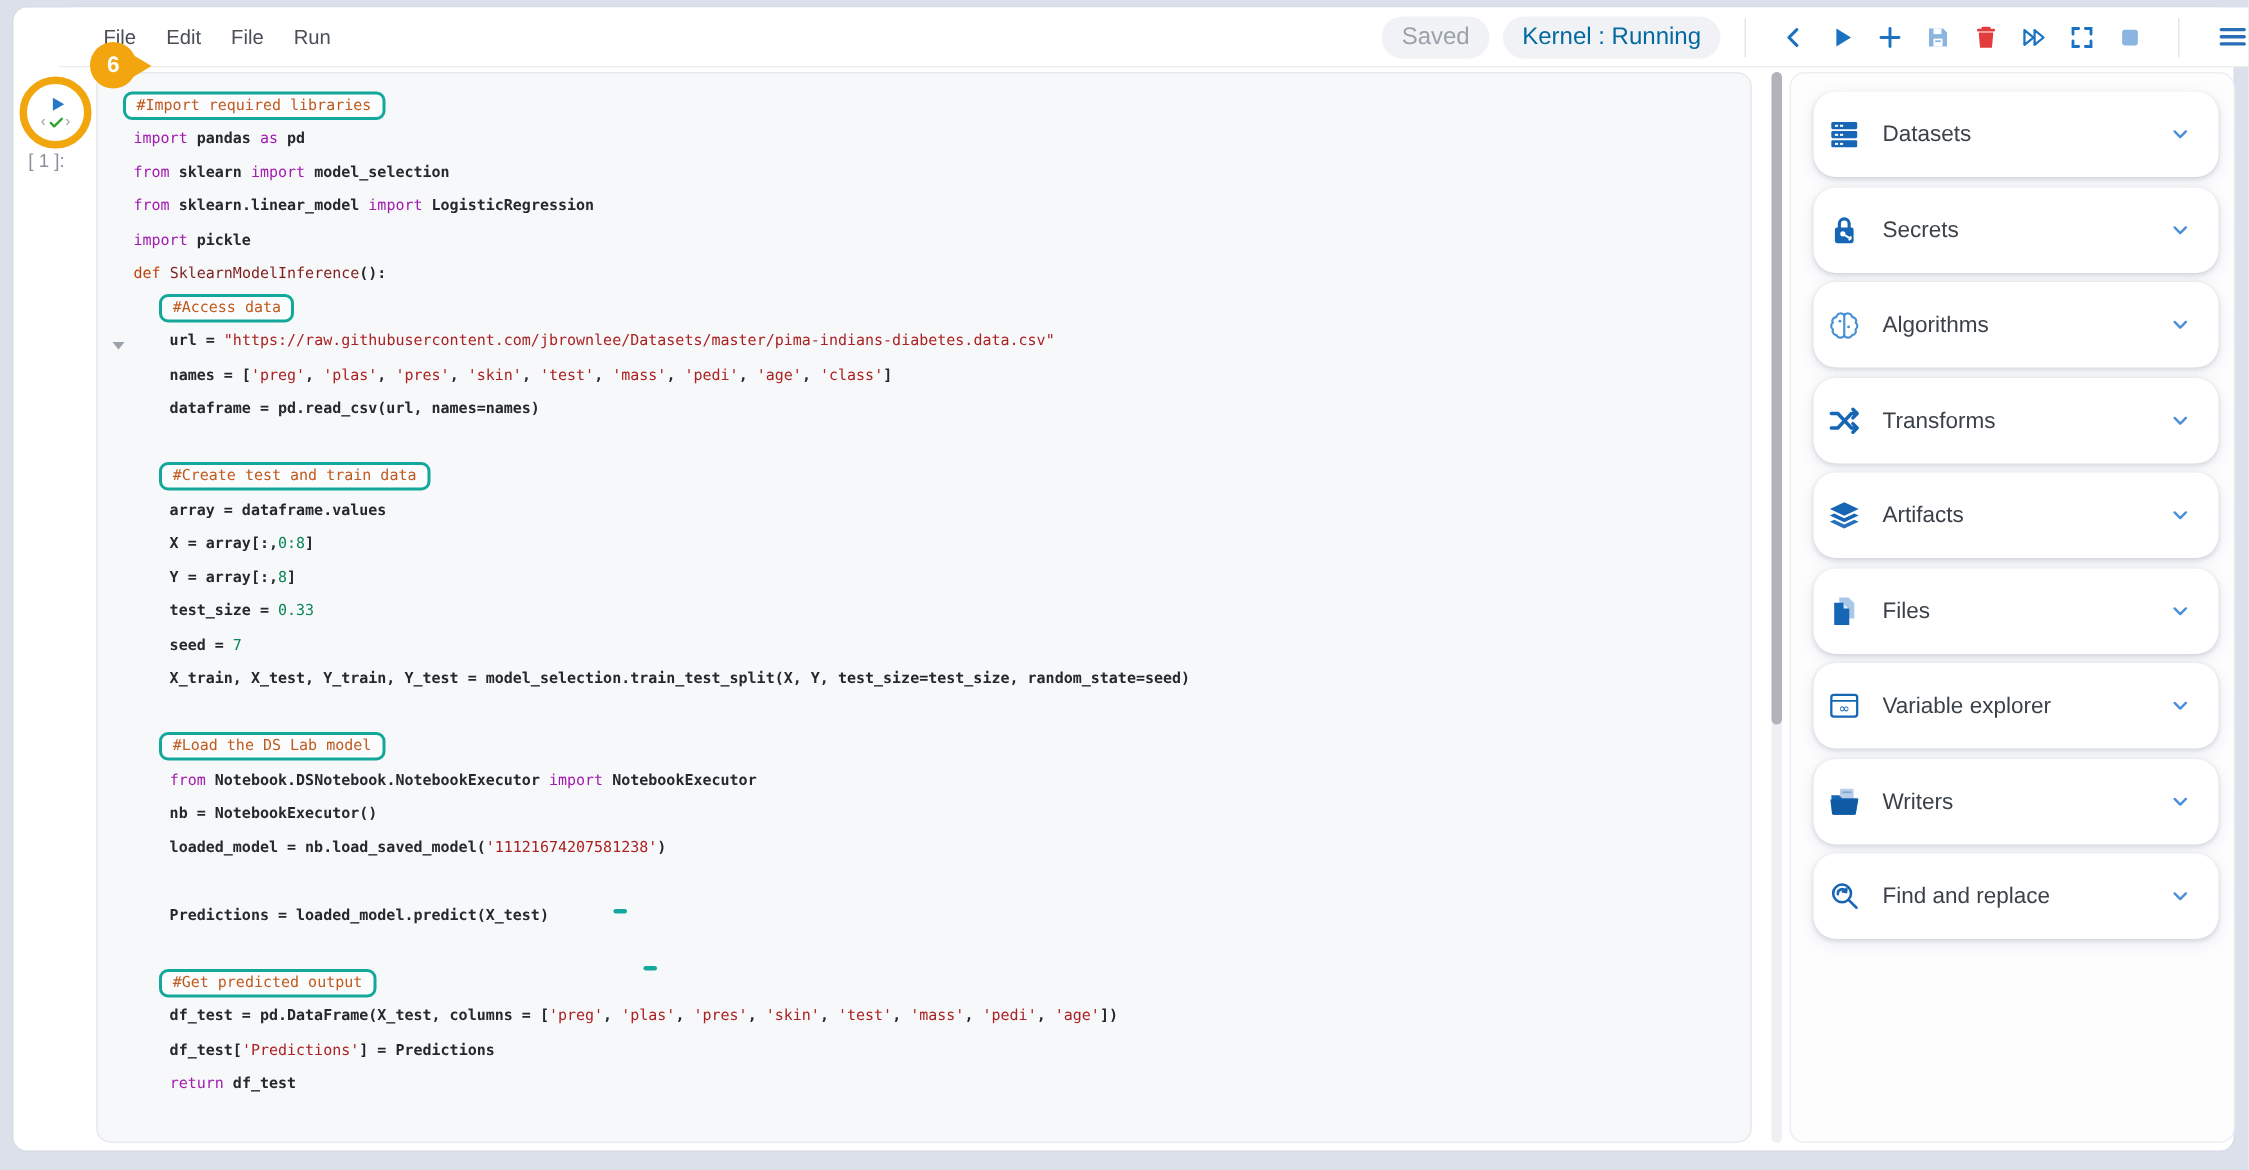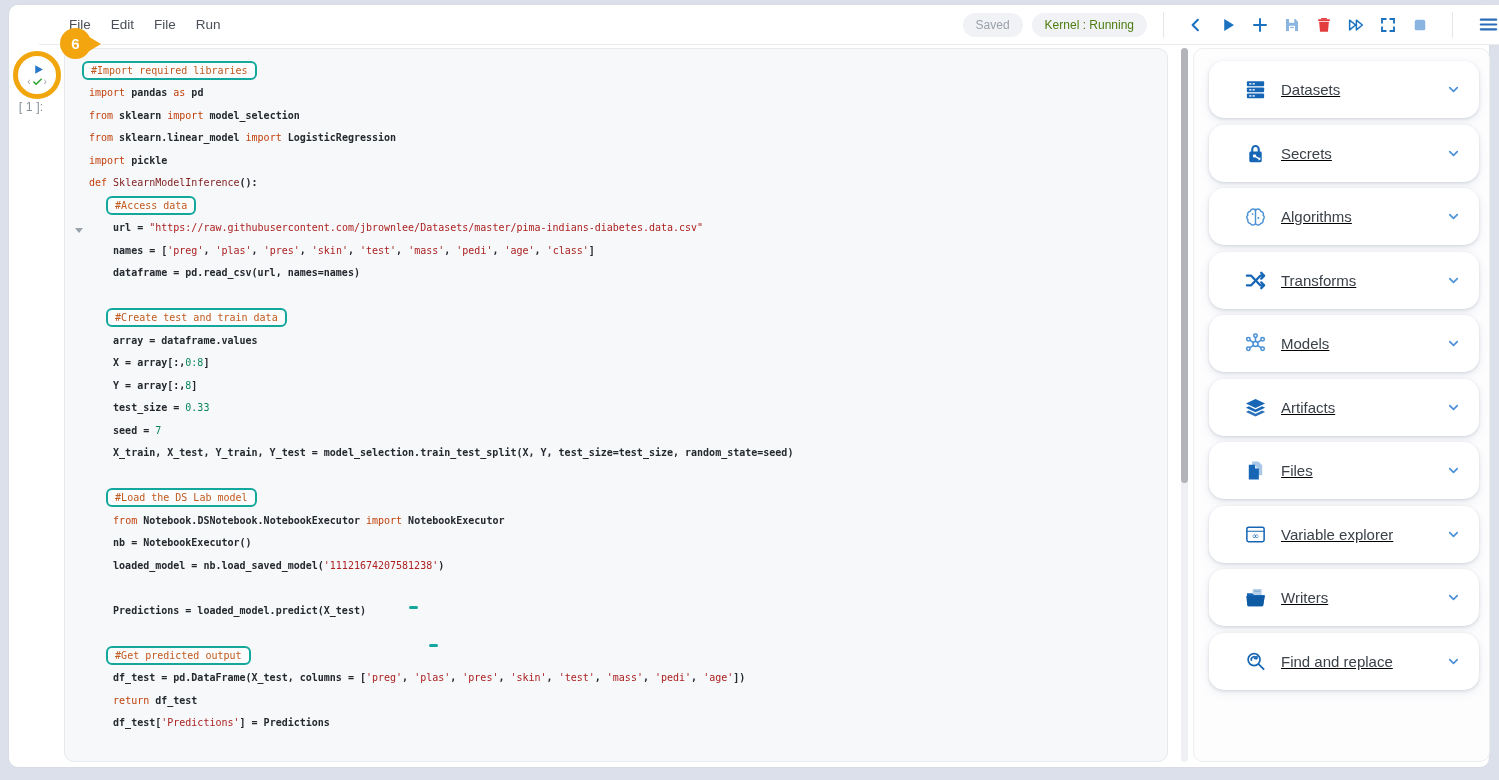--- a/index.html
+++ b/index.html
@@ -11,23 +11,23 @@
   .window { position:absolute; left:8px; top:4px; width:1482px; height:764px;
             background:#fff; border:1px solid #d7dce5; border-radius:10px; }
 
   
   .menubar { position:absolute; left:9px; top:5px; width:1480px; height:40px;
              display:flex; align-items:center; padding:0 18px 0 30px;
              border-bottom:1px solid #e9ebef; background:#fff; border-radius:10px 10px 0 0; z-index:4;margin-left:30px; }
   .menu-items { display:flex; gap:20px; }
   .menu-item { font-size:13.5px; color:#4a4f57; cursor:default; }
   .menubar-right { margin-left:auto; display:flex; align-items:center; gap:9px; }
-  .pill { padding:5px 13px; border-radius:15px; background:#f1f2f5; font-size:12px; }
+  .pill { padding:5px 13px; border-radius:15px; background:#f1f2f5; font-size:16px; }
   .pill.saved { color:#9aa1ab; }
-  .pill.kernel { color:#4d7c0f; }
+  .pill.kernel { color:#0369a1; }
   .vdiv { width:1px; height:26px; background:#e3e6ea; margin:0 7px; }
   .tb-btn { width:22px; height:22px; display:flex; align-items:center; justify-content:center; margin:0 5px; }
   .tb-btn svg { width:18px; height:18px; }
   .hamburger { margin-left:6px; width:26px; height:26px; display:flex; align-items:center; justify-content:center; }
   .hamburger svg { width:23px; height:23px; }
 
   
   .badge6 { position:absolute; left:60px; top:28px; z-index:6; }
   .badge6 .circle { width:31px; height:31px; border-radius:50%; background:#f2a50e; color:#fff;
                     font-size:15px; font-weight:bold; display:flex; align-items:center; justify-content:center; }
@@ -44,21 +44,21 @@
   .exec-label { position:absolute; left:0; top:100px; width:62px; text-align:center;
                 color:#8b919b; font-size:12.5px; }
 
   
   .cell-panel { position:absolute; left:64px; top:48px; width:1104px; height:714px;
                 background:#f7f8fa; border:1px solid #e7e9ee; border-radius:10px; overflow:hidden; }
   .code-wrap { position:absolute; left:24px; top:10px; right:8px;
                font-family:"DejaVu Sans Mono", monospace; font-size:10px; color:#24292e; }
   .code-line { height:22.5px; display:flex; align-items:center; white-space:pre; }
   .tk-plain { color:#24292e;font-weight:bold; }
-  .tk-keyword { color:#c2410c; }
+  .tk-keyword { color:#a21caf; }
   .tk-def { color:#c2410c; }
   .tk-func { color:#7f1d1d; }
   .tk-string { color:#ac2121; }
   .tk-number { color:#098658; }
   .tk-box { color:#c05a1e; border:2px solid #14a89c; border-radius:6px; padding:2px 7px;
             margin-left:-7px; background:rgba(255,255,255,.55); }
   .fold-marker { position:absolute; left:10px; top:179px; width:0; height:0;
                  border-left:4.5px solid transparent; border-right:4.5px solid transparent;
                  border-top:5.5px solid #9aa2ac; }
   .teal-dash { position:absolute; width:9px; height:3px; background:#14a89c; border-radius:1.5px; }
@@ -66,21 +66,21 @@
   
   .scroll-track { position:absolute; left:1181px; top:48px; width:7px; height:714px;
                   background:#eef0f3; border-radius:4px; }
   .scroll-thumb { position:absolute; left:0; top:0; width:7px; height:435px; background:#b2b4b9; border-radius:4px; }
 
   
   .sidebar { position:absolute; left:1193px; top:48px; width:297px; height:714px;
              background:#fdfdfe; border:1px solid #eceef2; border-radius:10px; padding:12px 10px 0 15px; overflow:hidden; }
   .side-card { height:57px; border-radius:15px; background:#fff; margin-bottom:6.5px;
                box-shadow:0 1px 3px rgba(130,140,160,.28), 0 3px 10px rgba(130,140,160,.16);
-               display:flex; align-items:center; padding:0 18px 0 33px; cursor:pointer;text-decoration:underline; }
+               display:flex; align-items:center; padding:0 18px 0 7px; cursor:pointer; }
   .side-card .ic { width:26px; height:26px; display:flex; align-items:center; justify-content:center; }
   .side-card .ic svg { width:23px; height:23px; }
   .side-card .lbl { margin-left:13px; font-size:15px; color:#3b4149; }
   .side-card .chev { margin-left:auto; width:16px; height:16px; display:flex; align-items:center; justify-content:center; }
   .side-card .chev svg { width:15px; height:15px; }
 </style>
 </head>
 <body>
 
 <div id="stage">
@@ -216,22 +216,22 @@
         <div class="code-line"></div>
         <div class="code-line"><span class="tk-plain">    </span><span class="tk-box">#Load the DS Lab model</span></div>
         <div class="code-line"><span class="tk-plain">    </span><span class="tk-keyword">from</span><span class="tk-plain"> Notebook.DSNotebook.NotebookExecutor </span><span class="tk-keyword">import</span><span class="tk-plain"> NotebookExecutor</span></div>
         <div class="code-line"><span class="tk-plain">    nb = NotebookExecutor()</span></div>
         <div class="code-line"><span class="tk-plain">    loaded_model = nb.load_saved_model(</span><span class="tk-string">'11121674207581238'</span><span class="tk-plain">)</span></div>
         <div class="code-line"></div>
         <div class="code-line"><span class="tk-plain">    Predictions = loaded_model.predict(X_test)</span></div>
         <div class="code-line"></div>
         <div class="code-line"><span class="tk-plain">    </span><span class="tk-box">#Get predicted output</span></div>
         <div class="code-line"><span class="tk-plain">    df_test = pd.DataFrame(X_test, columns = [</span><span class="tk-string">'preg'</span><span class="tk-plain">, </span><span class="tk-string">'plas'</span><span class="tk-plain">, </span><span class="tk-string">'pres'</span><span class="tk-plain">, </span><span class="tk-string">'skin'</span><span class="tk-plain">, </span><span class="tk-string">'test'</span><span class="tk-plain">, </span><span class="tk-string">'mass'</span><span class="tk-plain">, </span><span class="tk-string">'pedi'</span><span class="tk-plain">, </span><span class="tk-string">'age'</span><span class="tk-plain">])</span></div>
+        <div class="code-line"><span class="tk-plain">    df_test[</span><span class="tk-string">'Predictions'</span><span class="tk-plain">] = Predictions</span></div>
         <div class="code-line"><span class="tk-plain">    </span><span class="tk-keyword">return</span><span class="tk-plain"> df_test</span></div>
-        <div class="code-line"><span class="tk-plain">    df_test[</span><span class="tk-string">'Predictions'</span><span class="tk-plain">] = Predictions</span></div>
       </div>
     <div class="fold-marker"></div>
     <div class="teal-dash" style="left:344px; top:557px;"></div>
     <div class="teal-dash" style="left:364px; top:595px;"></div>
   </div>
 
   <div class="scroll-track">
     <div class="scroll-thumb"></div>
   </div>
 
@@ -304,39 +304,20 @@
         </div>
         <div class="lbl">Transforms</div>
         <div class="chev">
           <svg viewBox="0 0 24 24" fill="none" stroke="#4a90d9" stroke-width="2.6" stroke-linecap="round" stroke-linejoin="round">
             <path d="M6 9l6 6 6-6"></path>
           </svg>
         </div>
       </div>
       <div class="side-card">
         <div class="ic">
-          <svg viewBox="0 0 24 24" fill="none" stroke="#4a90d5" stroke-width="1.6">
-            <circle cx="12" cy="12.5" r="2.6"></circle>
-            <circle cx="4.6" cy="7.5" r="1.8"></circle>
-            <circle cx="4.6" cy="17.5" r="1.8"></circle>
-            <circle cx="19.4" cy="7.5" r="1.8"></circle>
-            <circle cx="19.4" cy="17.5" r="1.8"></circle>
-            <circle cx="12" cy="3.8" r="1.8"></circle>
-            <path d="M9.8 11.2L6.2 8.6M9.9 13.9l-3.6 2.5M14.2 11.2l3.6-2.6M14.1 13.9l3.6 2.5M12 9.9V5.6"></path>
-          </svg>
-        </div>
-        <div class="lbl">Models</div>
-        <div class="chev">
-          <svg viewBox="0 0 24 24" fill="none" stroke="#4a90d9" stroke-width="2.6" stroke-linecap="round" stroke-linejoin="round">
-            <path d="M6 9l6 6 6-6"></path>
-          </svg>
-        </div>
-      </div>
-      <div class="side-card">
-        <div class="ic">
           <svg viewBox="0 0 24 24" fill="#1766b5">
             <path d="M12 3l10 4.7L12 12.4 2 7.7z"></path>
             <path d="M5 10.8l-3 1.4 10 4.7 10-4.7-3-1.4-7 3.3z"></path>
             <path d="M5 15.2l-3 1.4 10 4.7 10-4.7-3-1.4-7 3.3z" opacity=".92"></path>
           </svg>
         </div>
         <div class="lbl">Artifacts</div>
         <div class="chev">
           <svg viewBox="0 0 24 24" fill="none" stroke="#4a90d9" stroke-width="2.6" stroke-linecap="round" stroke-linejoin="round">
             <path d="M6 9l6 6 6-6"></path>

